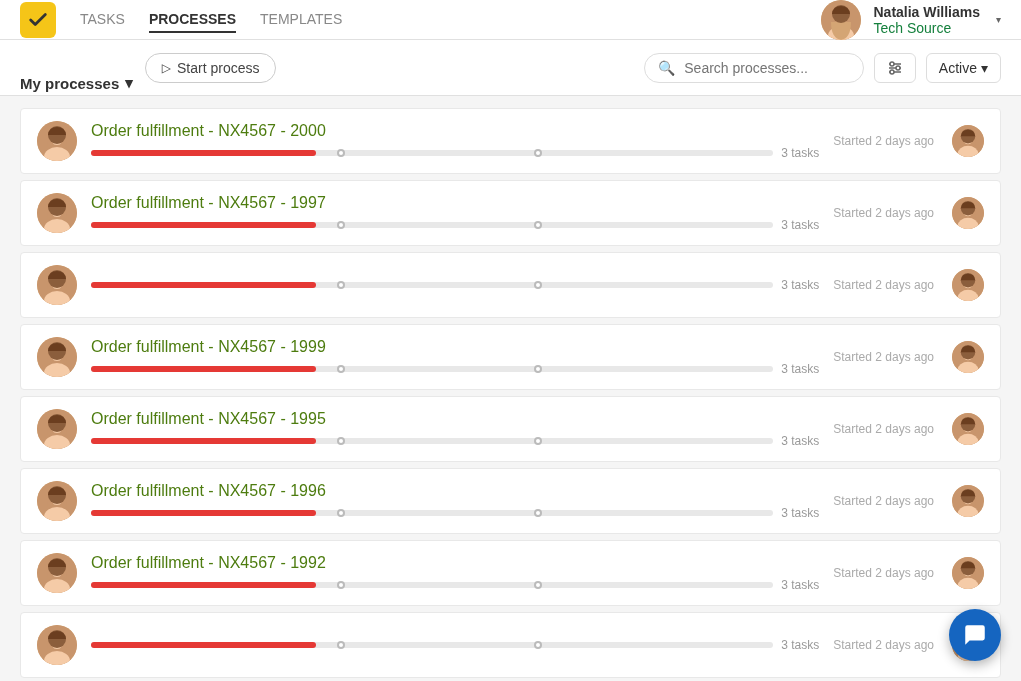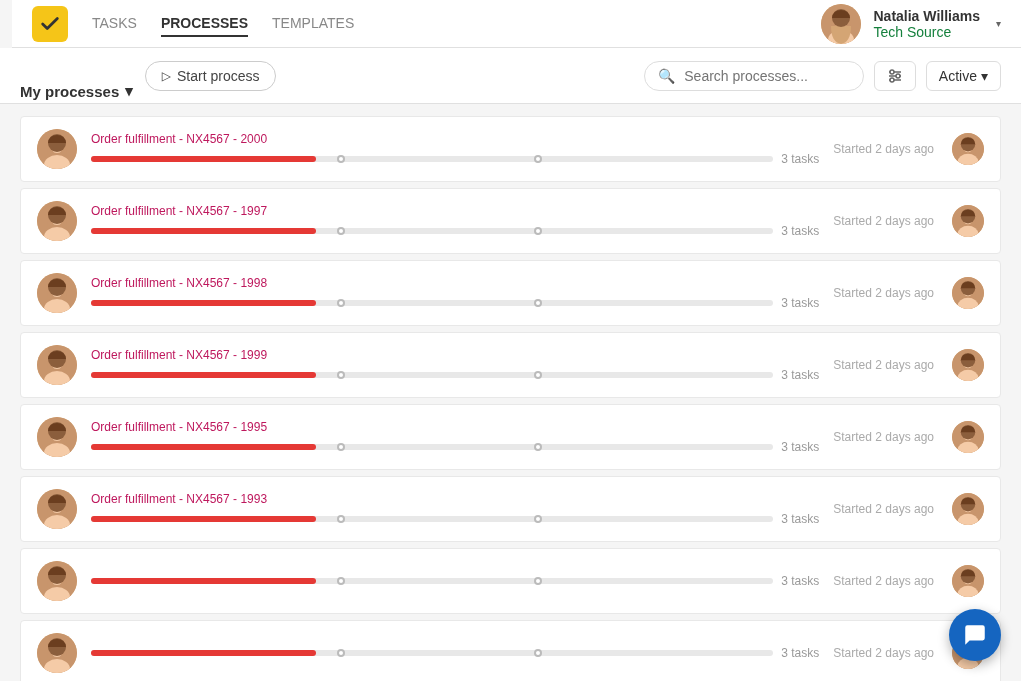--- a/index.html
+++ b/index.html
@@ -5,22 +5,21 @@
     * { box-sizing: border-box; margin: 0; padding: 0; }
     body { font-family: -apple-system, BlinkMacSystemFont, 'Segoe UI', sans-serif; background: #f5f5f5; color: #333; font-size: 14px; }
 
     
     .navbar {
       background: #fff;
       border-bottom: 1px solid #e0e0e0;
       display: flex;
       align-items: center;
       padding: 7px 20px;
-      height: 48px;
-      margin-left: 12px;
+      height: 40px;
     }
     .navbar-logo {
       width: 36px;
       height: 36px;
       background: #f5c518;
       border-radius: 6px;
       display: flex; align-items: center; justify-content: center;
       margin-right: 24px;
     }
     .navbar-logo svg { width: 22px; height: 22px; }
@@ -99,21 +98,21 @@
       display: flex;
       align-items: center;
       gap: 14px;
     }
     .process-avatar {
       width: 40px; height: 40px; border-radius: 50%; background: #d4a574; flex-shrink: 0;
       overflow: hidden;
     }
     .process-avatar svg { width: 40px; height: 40px; }
     .process-main { flex: 1; min-width: 0; }
-    .process-title { font-size: 12px; font-weight: 500; color: #be185d; margin-bottom: 6px; }
+    .process-title { font-size: 16px; font-weight: 500; color: #4d7c0f; margin-bottom: 6px; }
     .progress-bar-wrap { position: relative; height: 6px; background: #e8e8e8; border-radius: 3px; width: 100%; }
     .progress-bar-fill { height: 6px; background: #e53935; border-radius: 3px; }
     .progress-dot {
       position: absolute; top: 50%; transform: translateY(-50%);
       width: 8px; height: 8px; border-radius: 50%; background: #fff; border: 2px solid #bbb;
     }
     .tasks-label { font-size: 12px; color: #999; margin-left: 8px; white-space: nowrap; }
     .progress-row { display: flex; align-items: center; }
     .process-right { display: flex; align-items: center; gap: 18px; flex-shrink: 0; }
     .started-text { font-size: 12px; color: #aaa; white-space: nowrap; }
@@ -281,21 +280,20 @@
       <circle cx="20" cy="20" r="20" fill="#c8956c"></circle>
       <ellipse cx="20" cy="16" rx="7" ry="8" fill="#f5cba7"></ellipse>
       <ellipse cx="20" cy="36" rx="13" ry="10" fill="#f5cba7"></ellipse>
       <ellipse cx="13" cy="20" rx="3" ry="7" fill="#c8956c"></ellipse>
       <ellipse cx="27" cy="20" rx="3" ry="7" fill="#c8956c"></ellipse>
       <ellipse cx="20" cy="14" rx="9" ry="9" fill="#8B5e3c"></ellipse>
       <path d="M11 14 Q12 6 20 6 Q28 6 29 14" fill="#6b3e1f"></path>
     </svg>
       </div>
       <div class="process-main">
-        <div class="process-title">Order fulfillment - NX4567 - 1998</div>
         <div class="progress-row">
           <div class="progress-bar-wrap" style="flex:1;">
             <div class="progress-bar-fill" style="width:33%;"></div>
             <div class="progress-dot" style="left:36%;"></div>
             <div class="progress-dot" style="left:65%;"></div>
           </div>
           <span class="tasks-label">3 tasks</span>
         </div>
       </div>
       <div class="process-right">
@@ -395,58 +393,59 @@
       <circle cx="20" cy="20" r="20" fill="#c8956c"></circle>
       <ellipse cx="20" cy="16" rx="7" ry="8" fill="#f5cba7"></ellipse>
       <ellipse cx="20" cy="36" rx="13" ry="10" fill="#f5cba7"></ellipse>
       <ellipse cx="13" cy="20" rx="3" ry="7" fill="#c8956c"></ellipse>
       <ellipse cx="27" cy="20" rx="3" ry="7" fill="#c8956c"></ellipse>
       <ellipse cx="20" cy="14" rx="9" ry="9" fill="#8B5e3c"></ellipse>
       <path d="M11 14 Q12 6 20 6 Q28 6 29 14" fill="#6b3e1f"></path>
     </svg>
       </div>
       <div class="process-main">
-        <div class="process-title">Order fulfillment - NX4567 - 1993</div>
-        <div class="progress-row">
-          <div class="progress-bar-wrap" style="flex:1;">
-            <div class="progress-bar-fill" style="width:33%;"></div>
-            <div class="progress-dot" style="left:36%;"></div>
-            <div class="progress-dot" style="left:65%;"></div>
-          </div>
-          <span class="tasks-label">3 tasks</span>
-        </div>
-      </div>
-      <div class="process-right">
-        <span class="started-text">Started 2 days ago</span>
-        <div class="process-right-avatar">
-          <svg viewBox="0 0 32 32" xmlns="http://www.w3.org/2000/svg" width="32" height="32">
-      <circle cx="16" cy="16" r="16" fill="#c8956c"></circle>
-      <ellipse cx="16" cy="12.8" rx="5.6" ry="6.4" fill="#f5cba7"></ellipse>
-      <ellipse cx="16" cy="28.8" rx="10.4" ry="8" fill="#f5cba7"></ellipse>
-      <ellipse cx="10.4" cy="16" rx="2.4" ry="5.6" fill="#c8956c"></ellipse>
-      <ellipse cx="21.6" cy="16" rx="2.4" ry="5.6" fill="#c8956c"></ellipse>
-      <ellipse cx="16" cy="11.2" rx="7.2" ry="7.2" fill="#8B5e3c"></ellipse>
-      <path d="M8.8 11.2 Q9.6 4.8 16 4.8 Q22.4 4.8 23.2 11.2" fill="#6b3e1f"></path>
-    </svg>
-        </div>
-      </div>
-    </div>
-    <div class="process-item">
-      <div class="process-avatar">
-        <svg viewBox="0 0 40 40" xmlns="http://www.w3.org/2000/svg" width="40" height="40">
-      <circle cx="20" cy="20" r="20" fill="#c8956c"></circle>
-      <ellipse cx="20" cy="16" rx="7" ry="8" fill="#f5cba7"></ellipse>
-      <ellipse cx="20" cy="36" rx="13" ry="10" fill="#f5cba7"></ellipse>
-      <ellipse cx="13" cy="20" rx="3" ry="7" fill="#c8956c"></ellipse>
-      <ellipse cx="27" cy="20" rx="3" ry="7" fill="#c8956c"></ellipse>
-      <ellipse cx="20" cy="14" rx="9" ry="9" fill="#8B5e3c"></ellipse>
-      <path d="M11 14 Q12 6 20 6 Q28 6 29 14" fill="#6b3e1f"></path>
-    </svg>
-      </div>
-      <div class="process-main">
+        <div class="process-title">Order fulfillment - NX4567 - 1996</div>
+        <div class="progress-row">
+          <div class="progress-bar-wrap" style="flex:1;">
+            <div class="progress-bar-fill" style="width:33%;"></div>
+            <div class="progress-dot" style="left:36%;"></div>
+            <div class="progress-dot" style="left:65%;"></div>
+          </div>
+          <span class="tasks-label">3 tasks</span>
+        </div>
+      </div>
+      <div class="process-right">
+        <span class="started-text">Started 2 days ago</span>
+        <div class="process-right-avatar">
+          <svg viewBox="0 0 32 32" xmlns="http://www.w3.org/2000/svg" width="32" height="32">
+      <circle cx="16" cy="16" r="16" fill="#c8956c"></circle>
+      <ellipse cx="16" cy="12.8" rx="5.6" ry="6.4" fill="#f5cba7"></ellipse>
+      <ellipse cx="16" cy="28.8" rx="10.4" ry="8" fill="#f5cba7"></ellipse>
+      <ellipse cx="10.4" cy="16" rx="2.4" ry="5.6" fill="#c8956c"></ellipse>
+      <ellipse cx="21.6" cy="16" rx="2.4" ry="5.6" fill="#c8956c"></ellipse>
+      <ellipse cx="16" cy="11.2" rx="7.2" ry="7.2" fill="#8B5e3c"></ellipse>
+      <path d="M8.8 11.2 Q9.6 4.8 16 4.8 Q22.4 4.8 23.2 11.2" fill="#6b3e1f"></path>
+    </svg>
+        </div>
+      </div>
+    </div>
+    <div class="process-item">
+      <div class="process-avatar">
+        <svg viewBox="0 0 40 40" xmlns="http://www.w3.org/2000/svg" width="40" height="40">
+      <circle cx="20" cy="20" r="20" fill="#c8956c"></circle>
+      <ellipse cx="20" cy="16" rx="7" ry="8" fill="#f5cba7"></ellipse>
+      <ellipse cx="20" cy="36" rx="13" ry="10" fill="#f5cba7"></ellipse>
+      <ellipse cx="13" cy="20" rx="3" ry="7" fill="#c8956c"></ellipse>
+      <ellipse cx="27" cy="20" rx="3" ry="7" fill="#c8956c"></ellipse>
+      <ellipse cx="20" cy="14" rx="9" ry="9" fill="#8B5e3c"></ellipse>
+      <path d="M11 14 Q12 6 20 6 Q28 6 29 14" fill="#6b3e1f"></path>
+    </svg>
+      </div>
+      <div class="process-main">
+        <div class="process-title">Order fulfillment - NX4567 - 1992</div>
         <div class="progress-row">
           <div class="progress-bar-wrap" style="flex:1;">
             <div class="progress-bar-fill" style="width:33%;"></div>
             <div class="progress-dot" style="left:36%;"></div>
             <div class="progress-dot" style="left:65%;"></div>
           </div>
           <span class="tasks-label">3 tasks</span>
         </div>
       </div>
       <div class="process-right">

